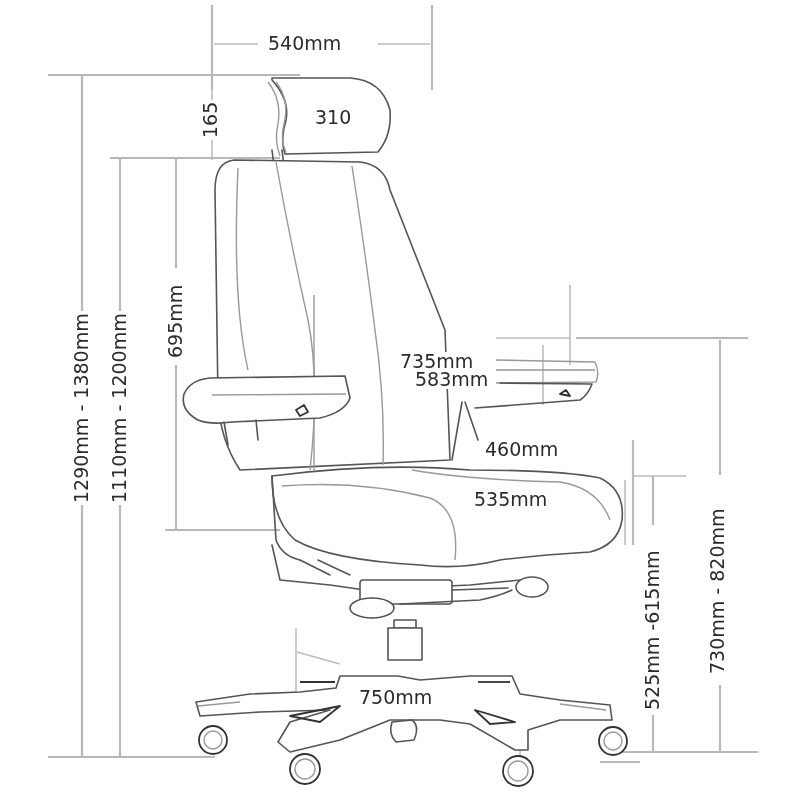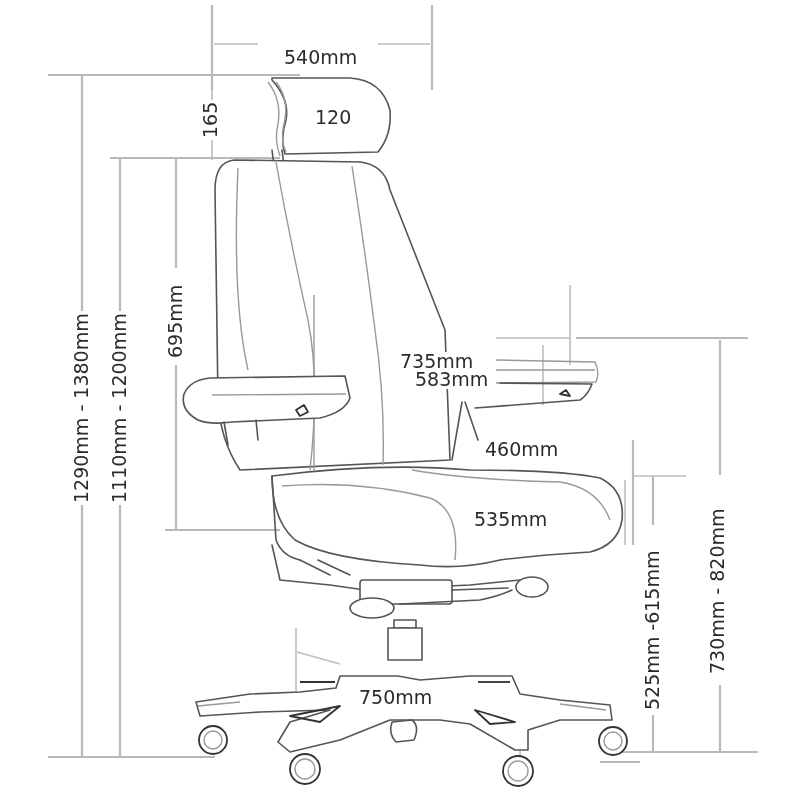--- a/index.html
+++ b/index.html
@@ -128,25 +128,25 @@
     <circle class="ink-light" cx="213" cy="740" r="9"></circle>
     <circle class="ink-dark fill-w" cx="305" cy="769" r="15"></circle>
     <circle class="ink-light" cx="305" cy="769" r="10"></circle>
     <circle class="ink-dark fill-w" cx="518" cy="771" r="15"></circle>
     <circle class="ink-light" cx="518" cy="771" r="10"></circle>
     <circle class="ink-dark fill-w" cx="613" cy="741" r="14"></circle>
     <circle class="ink-light" cx="613" cy="741" r="9"></circle>
   </g>
 </svg>
 
-<div class="lbl" style="left:266px; top:48px;margin-left:16px;">540mm</div>
-<div class="lbl" style="left:313px; top:108px;">120</div>
+<div class="lbl" style="left:266px; top:34px;">540mm</div>
+<div class="lbl" style="left:313px; top:108px;">310</div>
 <div class="lbl lbl-v" style="left:201px; top:140px;">165</div>
 <div class="lbl lbl-v" style="left:72px; top:505px;">1290mm - 1380mm</div>
 <div class="lbl lbl-v" style="left:110px; top:505px;">1110mm - 1200mm</div>
 <div class="lbl lbl-v" style="left:166px; top:360px;">695mm</div>
 <div class="lbl" style="left:398px; top:330px;margin-top:22px;">735mm</div>
 <div class="lbl" style="left:413px; top:370px;">583mm</div>
 <div class="lbl" style="left:483px; top:440px;text-align:center;">460mm</div>
-<div class="lbl" style="left:472px; top:510px;">535mm</div>
+<div class="lbl" style="left:472px; top:490px;">535mm</div>
 <div class="lbl" style="left:357px; top:688px;">750mm</div>
 <div class="lbl lbl-v" style="left:643px; top:712px;">525mm -615mm</div>
 <div class="lbl lbl-v" style="left:708px; top:676px;">730mm - 820mm</div>
 
 </body></html>

